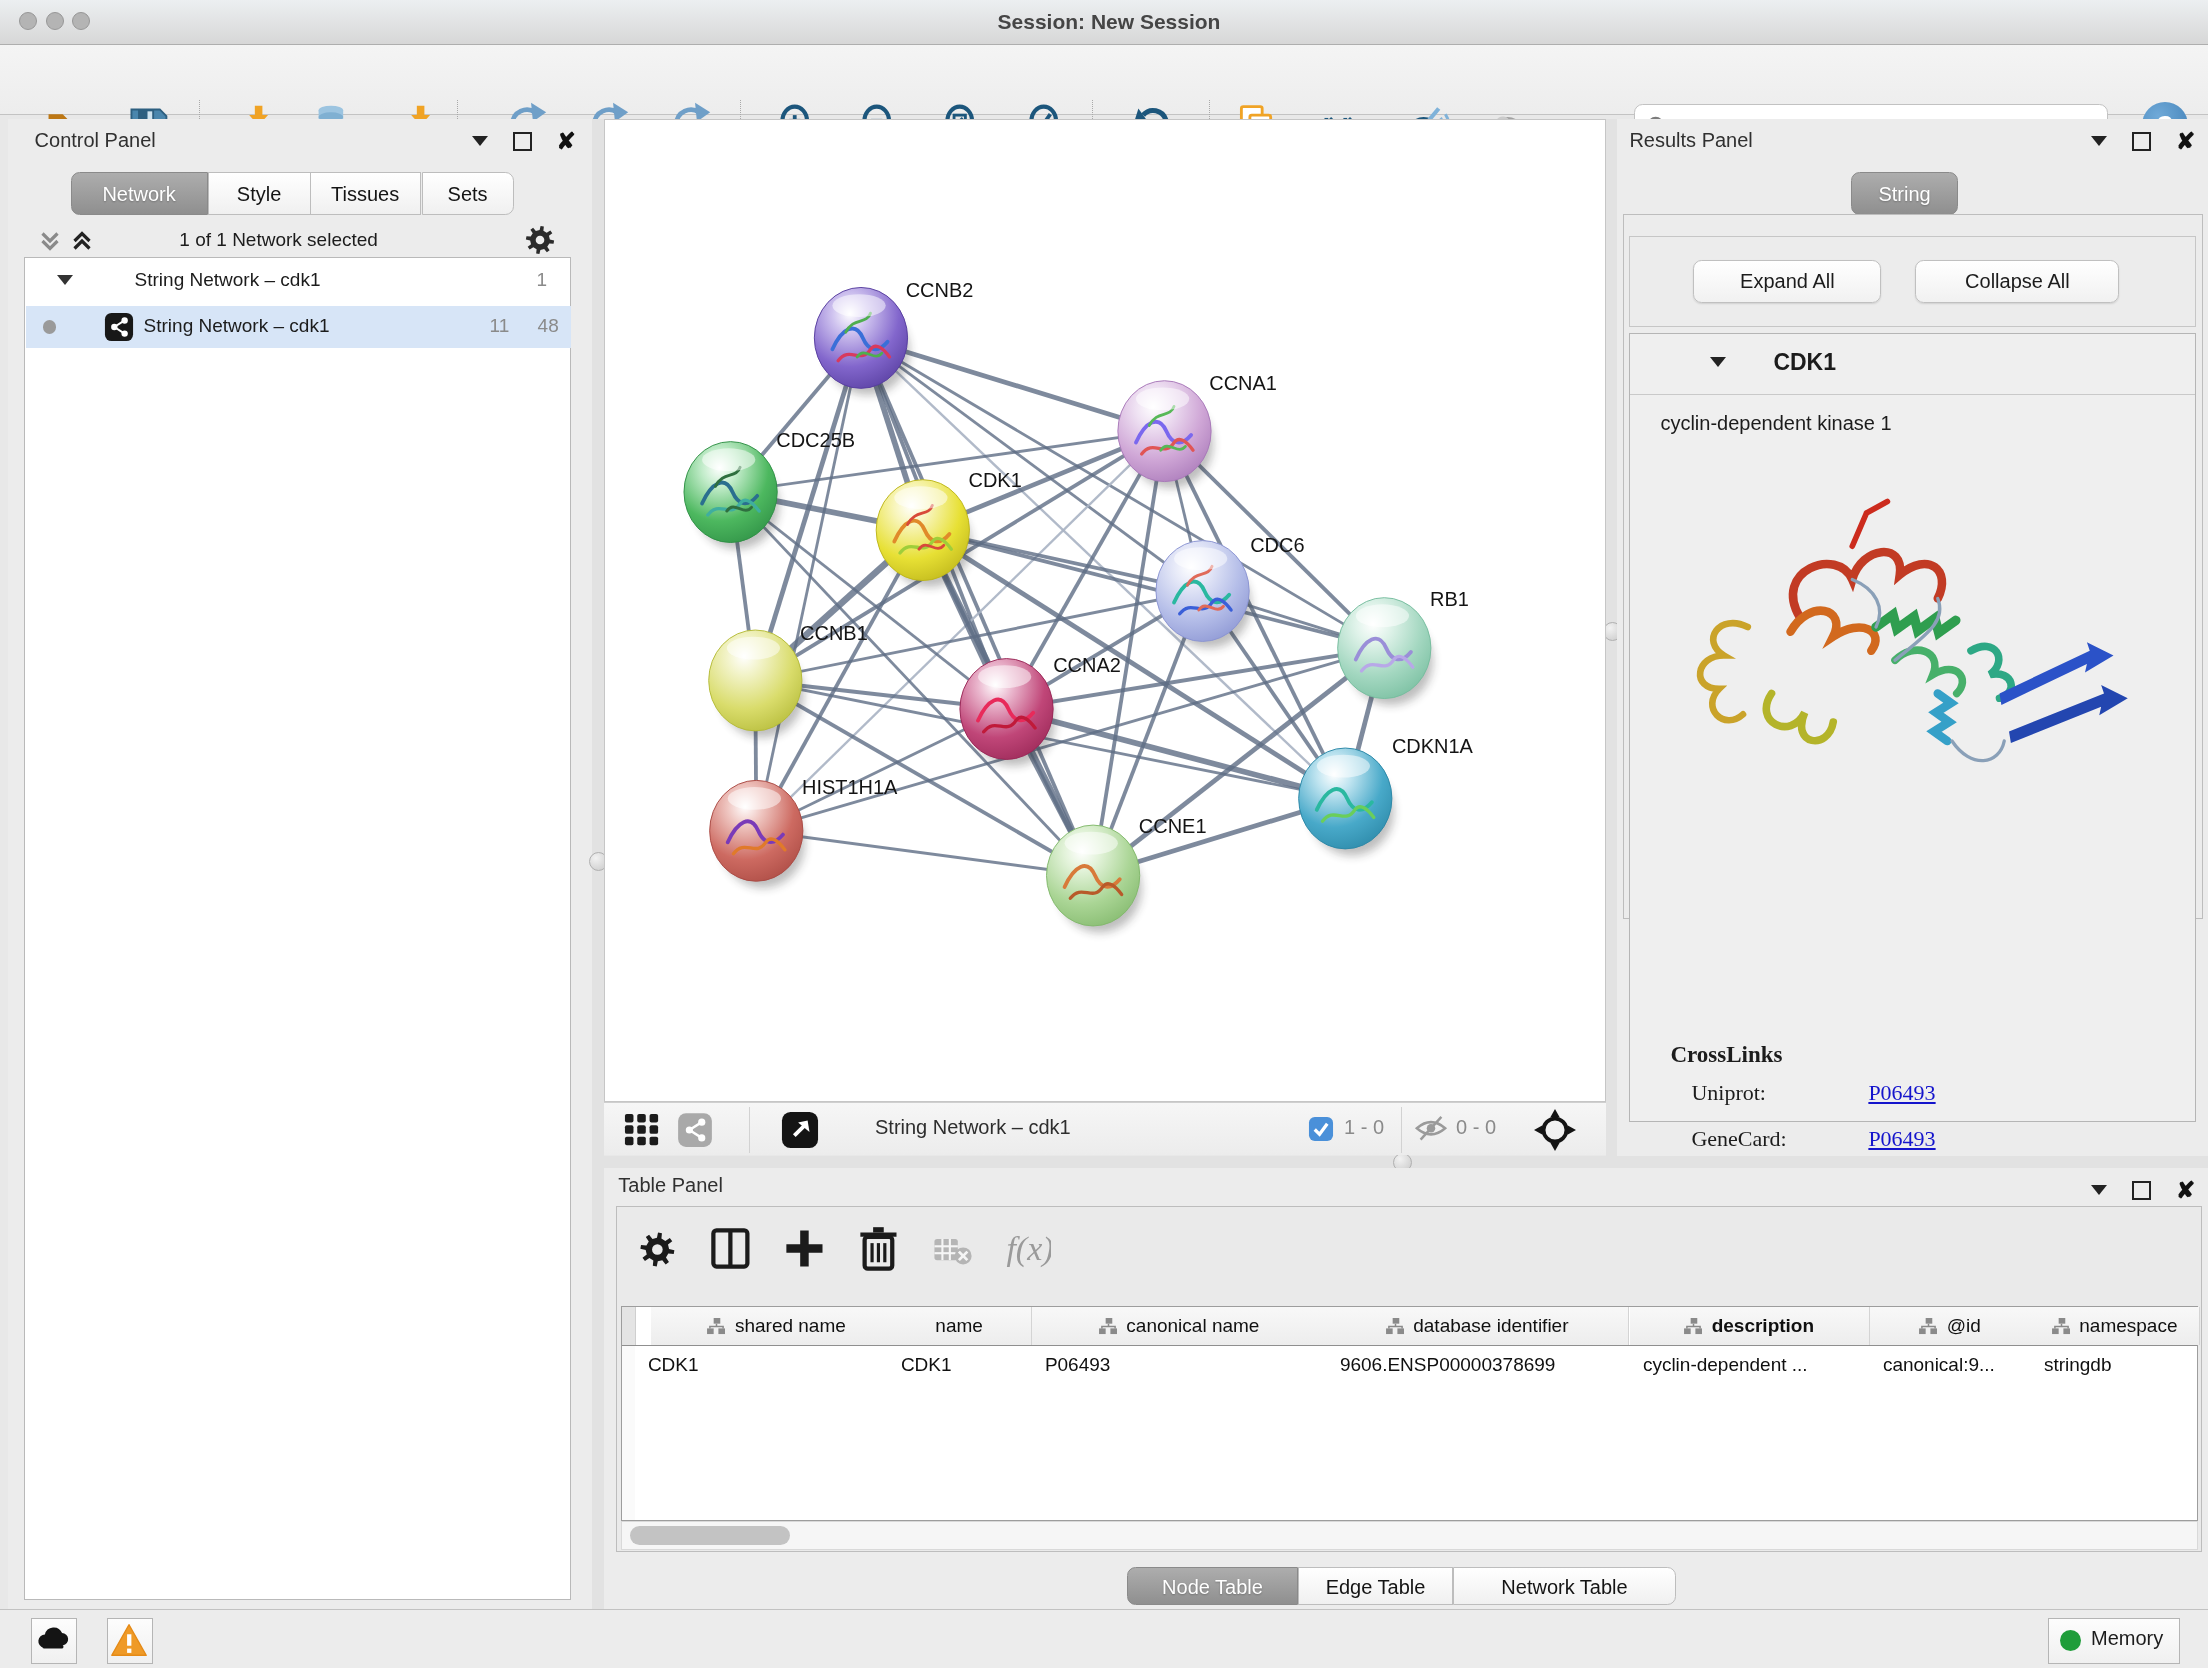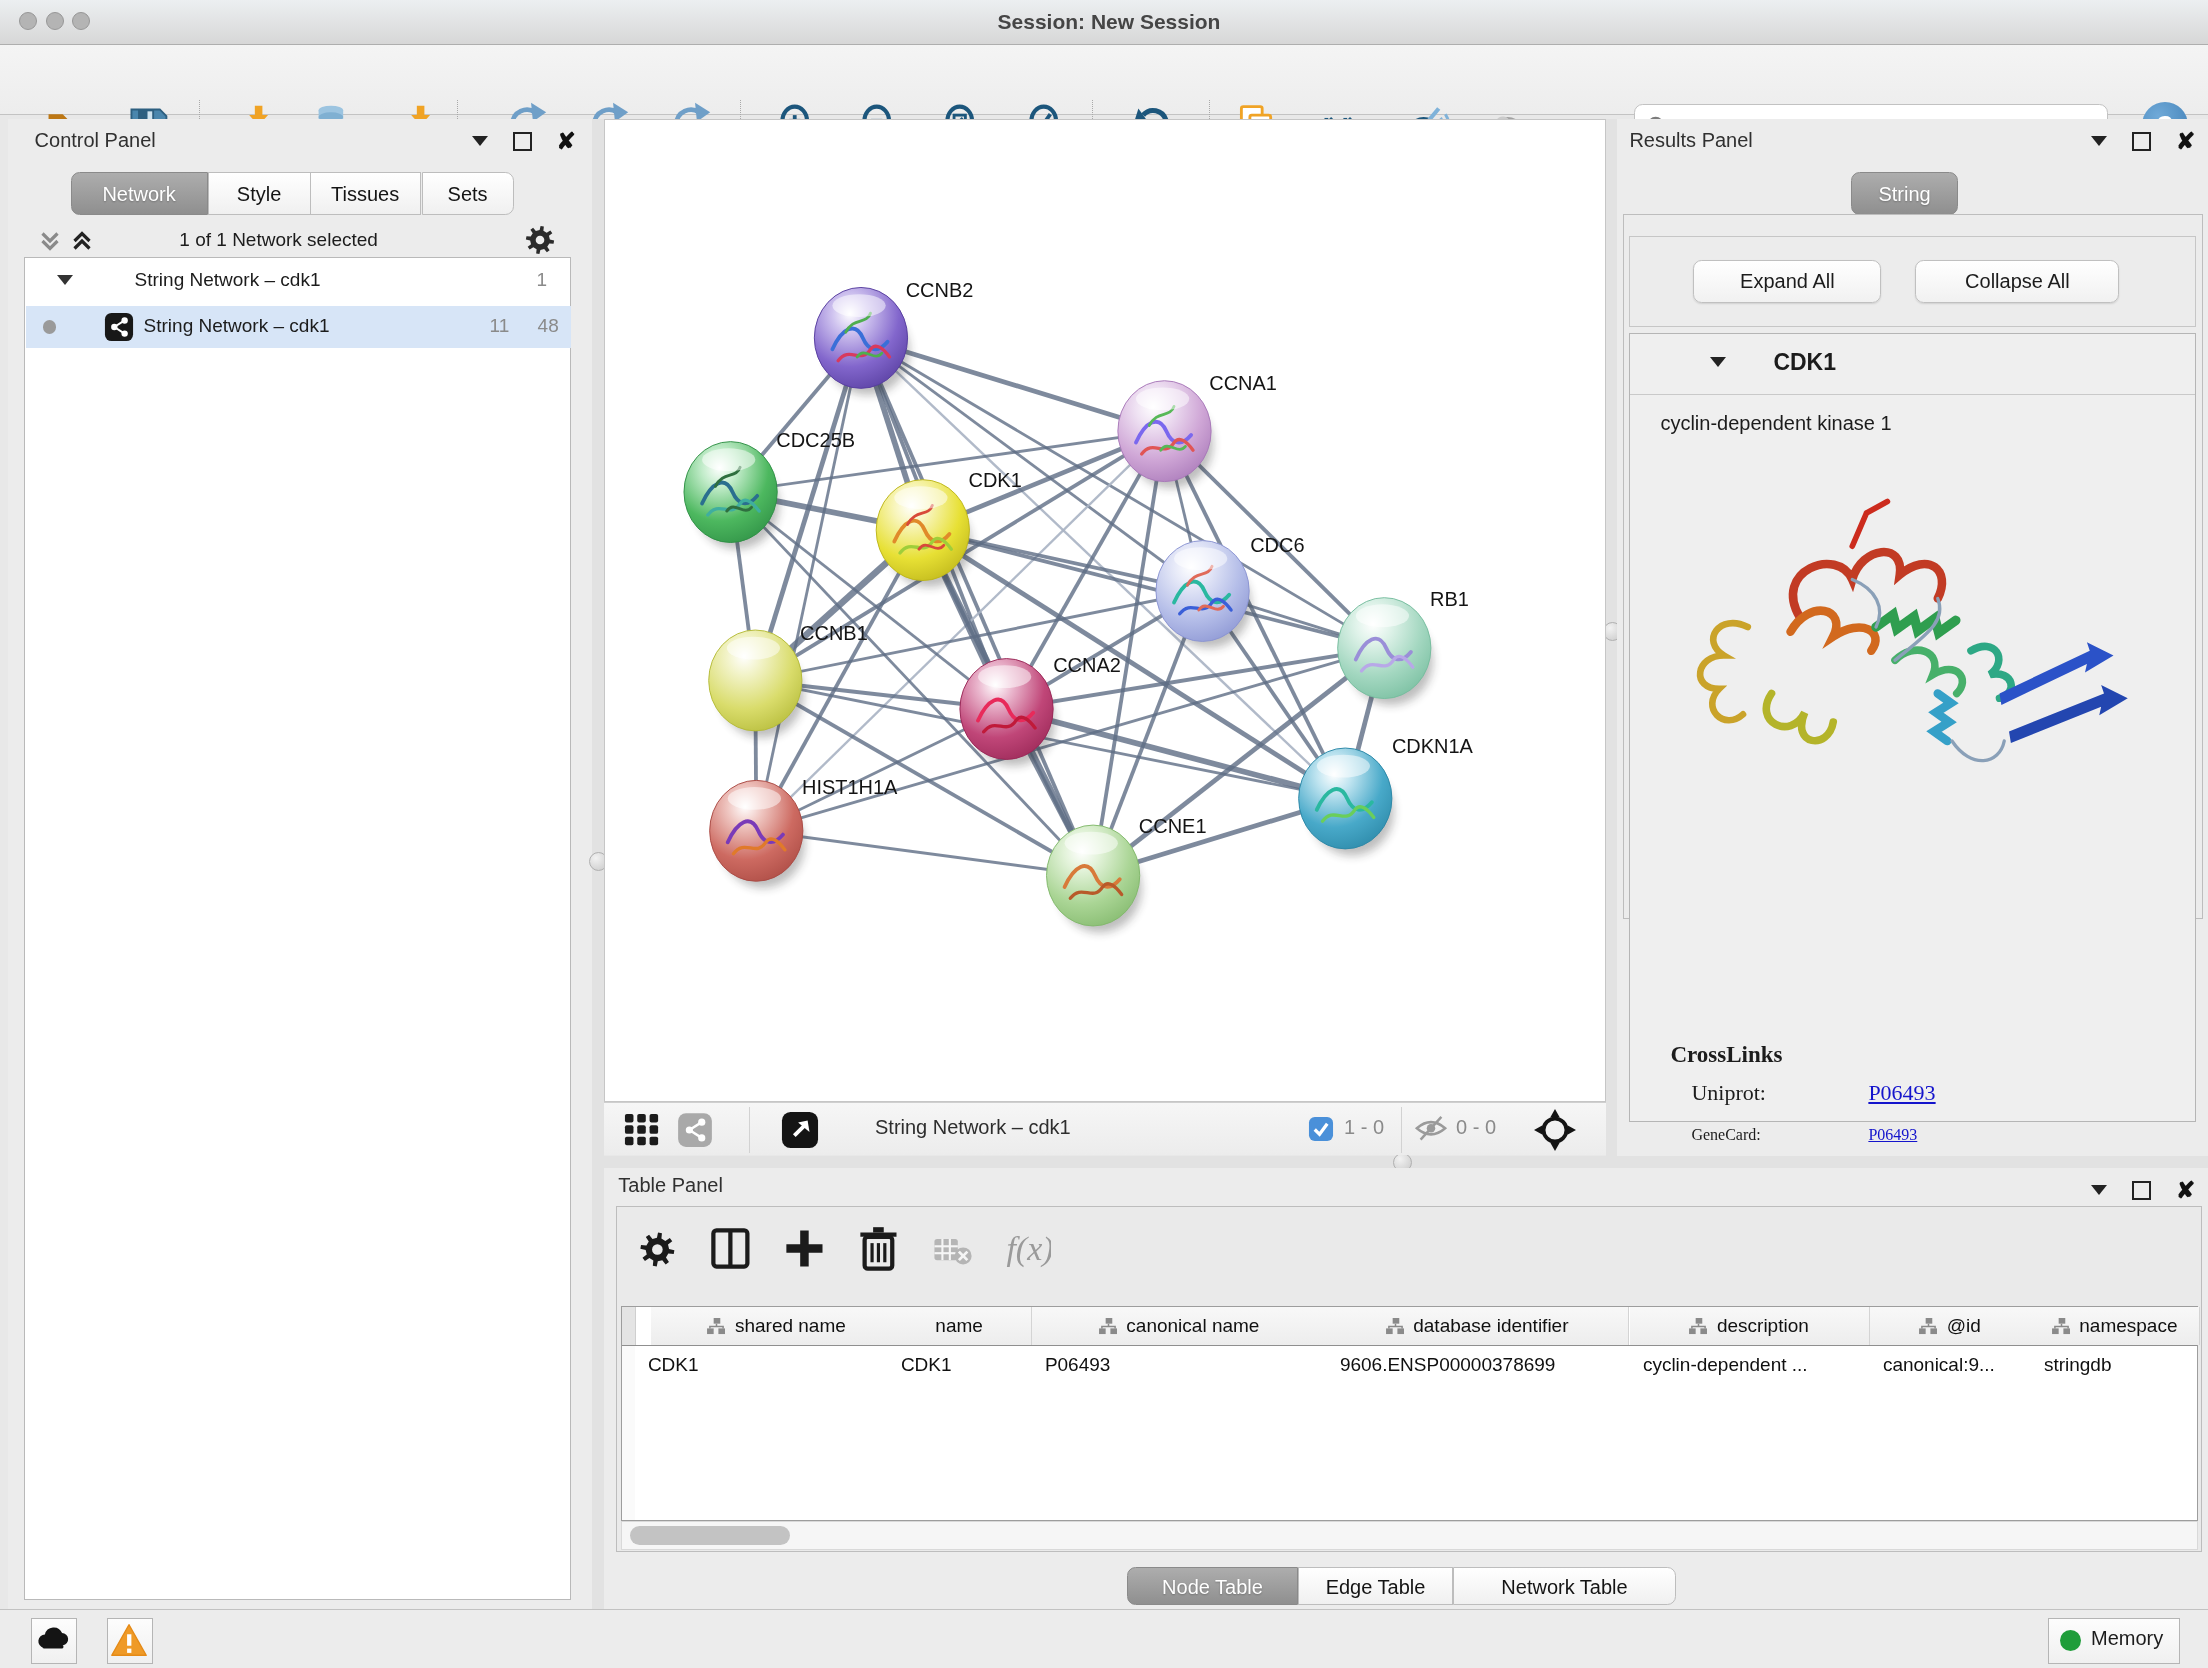--- a/index.html
+++ b/index.html
@@ -656,21 +656,21 @@
           </g>
           <polygon points="360,250 455,205 452,196 480,210 450,228 452,219 362,262" fill="#2b52c8"></polygon>
           <polygon points="370,290 470,250 467,241 495,255 465,273 467,264 372,302" fill="#2346b0"></polygon>
         </svg>
         <span class="abs serif" style="left:40px;top:708px;font-size:23px;font-weight:bold;">CrossLinks</span>
         <div id="crosslinks" class="abs" style="left:61px;top:746px;width:495px;">
             <div class="serif" style="display: flex; margin-bottom: 20px; font-size: 22px;">
               <span style="width: 177px;">Uniprot:</span>
               <span class="link">P06493</span>
             </div>
-            <div class="serif" style="display: flex; margin-bottom: 20px; font-size: 16px;">
+            <div class="serif" style="display: flex; margin-bottom: 20px; font-size: 22px;">
               <span style="width: 177px;">GeneCard:</span>
               <span class="link">P06493</span>
             </div>
             <div class="serif" style="display: flex; margin-bottom: 20px; font-size: 22px;">
               <span style="width: 177px;">Compartments:</span>
               <span class="link">9606.ENSP00000378699</span>
             </div>
             <div class="serif" style="display: flex; margin-bottom: 20px; font-size: 22px;">
               <span style="width: 177px;">Tissues:</span>
               <span class="link">9606.ENSP00000378699</span>
@@ -784,21 +784,21 @@
                 <g fill="#8a8a8a">
   <rect x="7" y="0" width="7" height="6"></rect>
                   <rect x="0" y="11" width="7" height="6"></rect>
                   <rect x="12" y="11" width="7" height="6"></rect>
   <path d="M10 6 v3 M3 11 v-2 h14 v2" stroke="#8a8a8a" stroke-width="1.6" fill="none"></path>
                 </g>
               </svg>
               <span>database identifier</span>
             </div>
             <div class="tdcell" style="left: 692px; width: 302px;">9606.ENSP00000378699</div>
-            <div class="thcell" style="left: 995px; width: 240px;">
+            <div class="thcell" style="left: 995px; width: 240px; font-weight: bold;">
               <svg width="19" height="17" viewBox="0 0 20 18">
                 <g fill="#8a8a8a">
   <rect x="7" y="0" width="7" height="6"></rect>
                   <rect x="0" y="11" width="7" height="6"></rect>
                   <rect x="12" y="11" width="7" height="6"></rect>
   <path d="M10 6 v3 M3 11 v-2 h14 v2" stroke="#8a8a8a" stroke-width="1.6" fill="none"></path>
                 </g>
               </svg>
               <span>description</span>
             </div>

